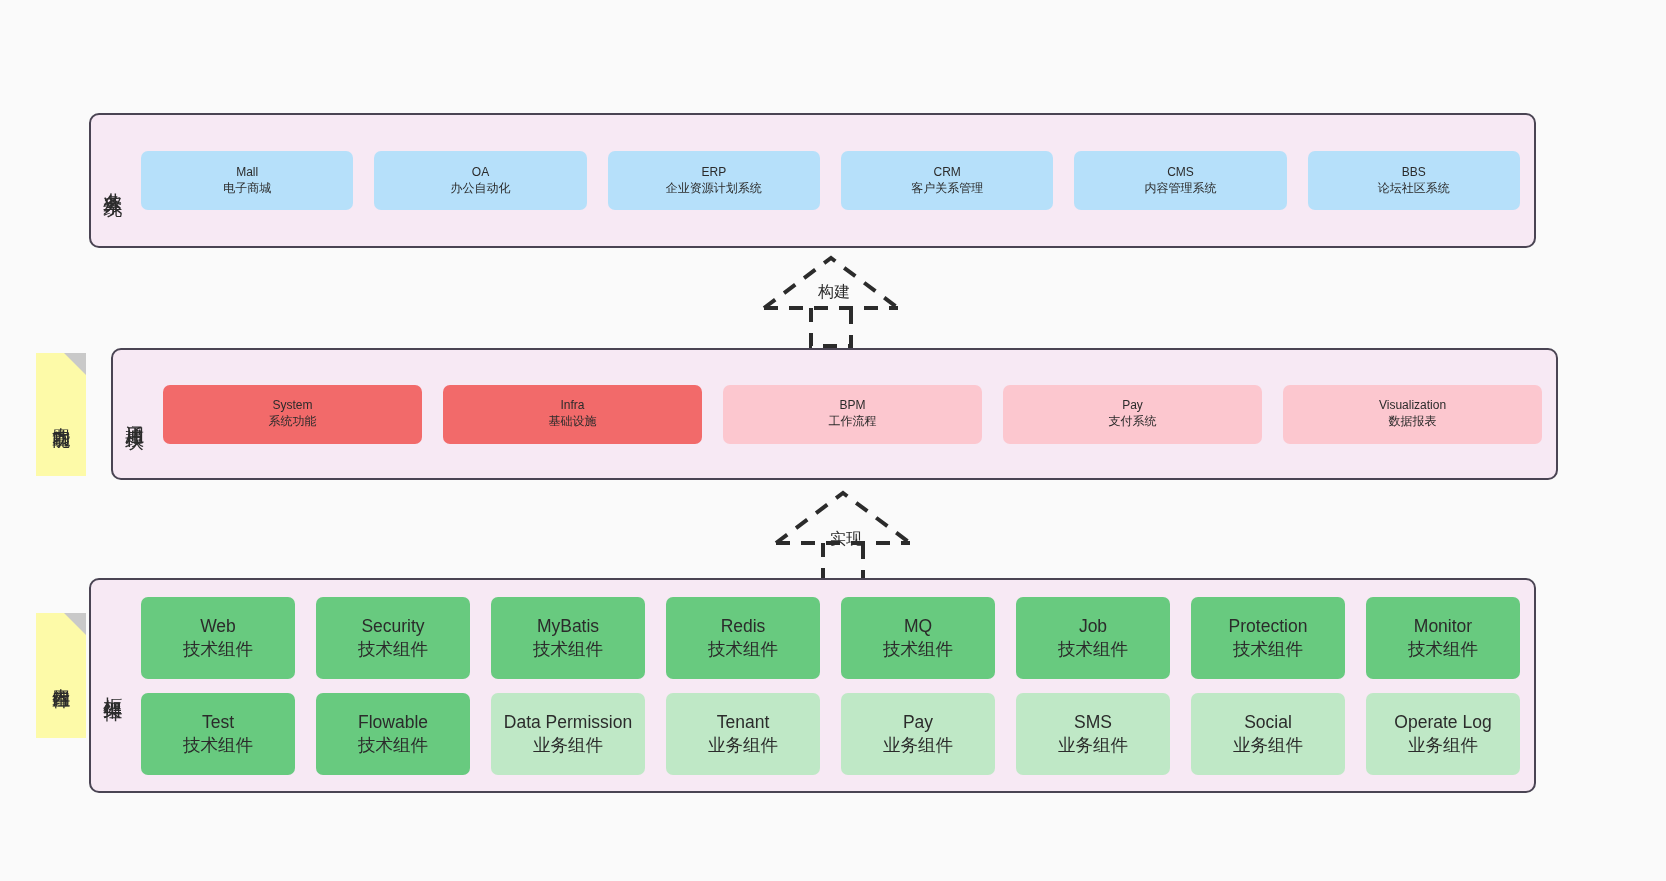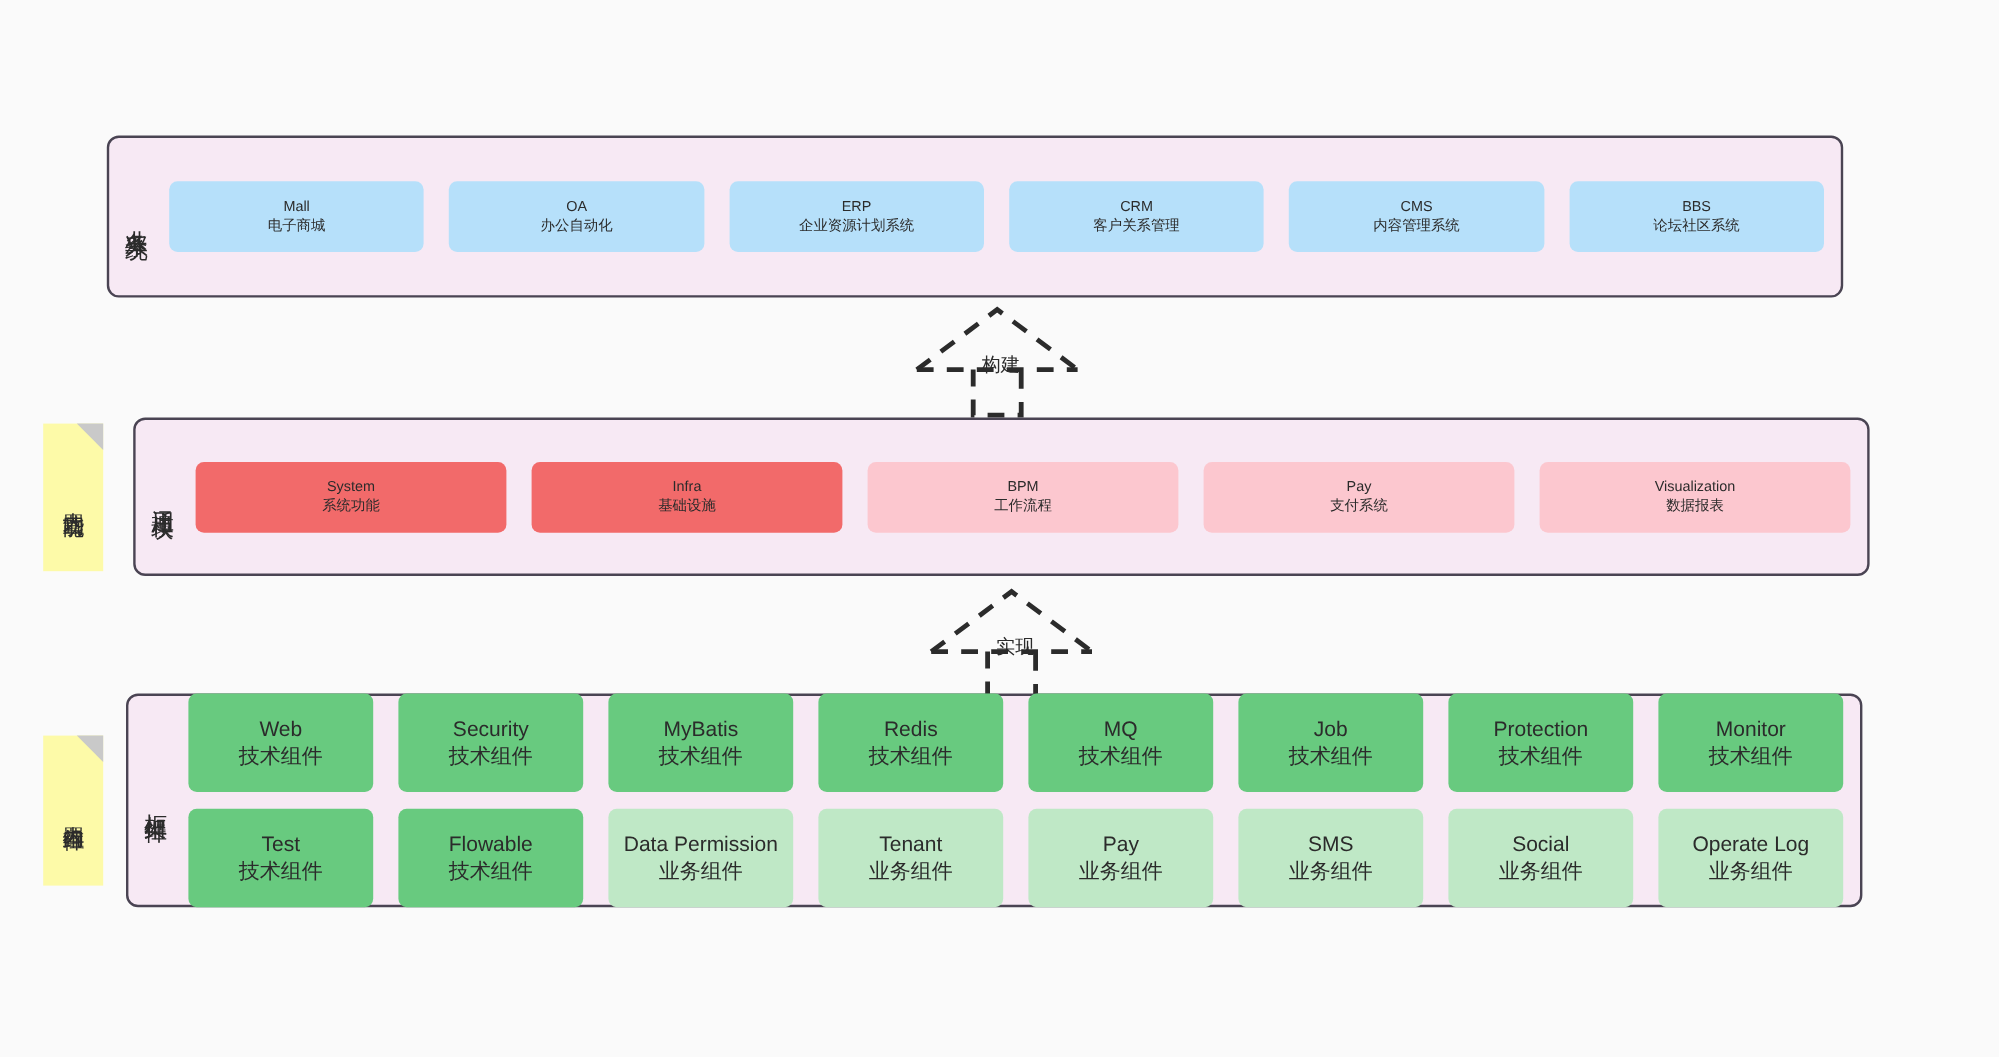--- a/index.html
+++ b/index.html
@@ -21,21 +21,21 @@
   .layer {
     position: absolute;
     background: #f7e9f4;
     border: 2px solid #4a4453;
     border-radius: 10px;
     display: flex;
     align-items: stretch;
   }
   #layer-business { left: 89px;  top: 113px; width: 1447px; height: 135px; }
   #layer-modules  { left: 89px;  top: 348px; width: 1447px; height: 132px; margin-left: 22px; }
-  #layer-framework{ left: 89px;  top: 578px; width: 1447px; height: 178px; margin-left: 16px; }
+  #layer-framework{ left: 89px;  top: 578px; width: 1447px; height: 215px; }
 
   .layer-title {
     flex: 0 0 44px;
     display: flex;
     align-items: center;
     justify-content: center;
     font-size: 19px;
     color: #2b2b2b;
     letter-spacing: 2px;
     writing-mode: vertical-rl;
@@ -116,21 +116,21 @@
   #arrow-impl   { left: 768px; top: 487px; width: 150px; height: 96px; }
   .arrow svg { display: block; overflow: visible; }
   .arrow-label {
     position: absolute;
     font-size: 16px;
     color: #2b2b2b;
     background: transparent;
     white-space: nowrap;
     user-select: none;
   }
-  #arrow-build .arrow-label  { left: 62px; top: 42px; }
+  #arrow-build .arrow-label  { left: 62px; top: 30px; }
   #arrow-impl  .arrow-label  { left: 62px; top: 42px; }
 </style>
 </head>
 <body>
 
 <div class="canvas">
 
   <div class="layer" id="layer-business">
     <div class="layer-title">业务系统</div>
     <div class="cards">

